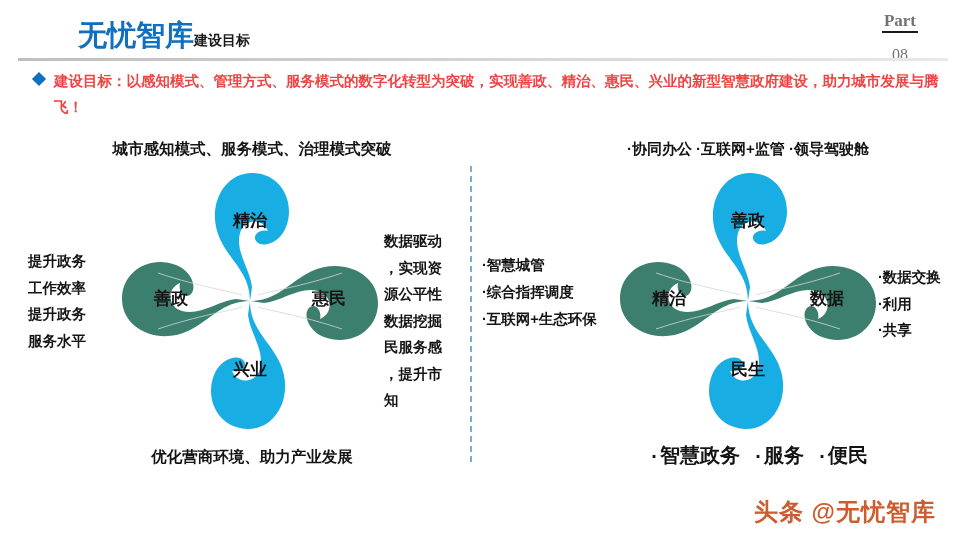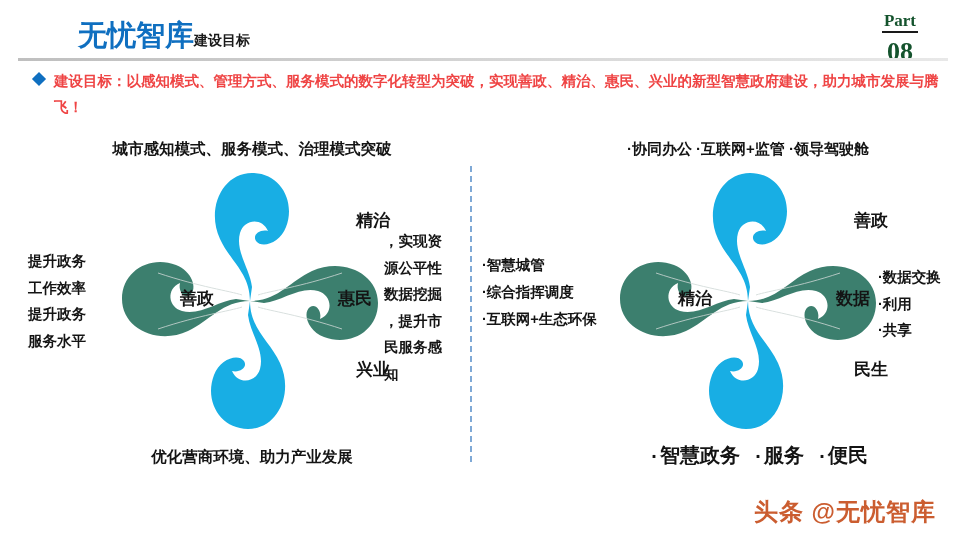--- a/index.html
+++ b/index.html
@@ -31,35 +31,34 @@
     white-space: nowrap;
   }
   #page-title .t-blue { color: #0f6fc0; font-size: 29px; }
   #page-title .t-dark { color: #1a1a1a; font-size: 14px; }
 
   #part-badge {
     position: absolute;
     right: 42px; top: 12px;
     text-align: center;
     font-family: "Liberation Serif", "DejaVu Serif", serif;
-    color: #14532d;
+    color: #737373;
     line-height: 1.05;
   }
   #part-badge .part-word {
     font-size: 17px;
     font-weight: bold;
     border-bottom: 2px solid #1a1a1a;
     display: block;
     padding: 0 2px 1px 2px;
   }
   #part-badge .part-num {
-    font-size: 26px;
+    font-size: 16px;
     display: block;
-    padding-top: 5px;
-    font-weight: bold;
+    padding-top: 14px;
   }
 
   #header-rule {
     position: absolute;
     left: 18px; top: 58px;
     width: 930px; height: 3px;
     background: linear-gradient(to right, #bfbfbf, #d9d9d9 60%, #e8e8e8);
   }
 
   
@@ -97,21 +96,21 @@
   #left-diagram  { left: 110px; top: 165px; width: 280px; height: 272px; }
   #right-diagram { left: 608px; top: 165px; width: 280px; height: 272px; }
 
   .clover { position: absolute; left: 0; top: 0; width: 280px; height: 272px; }
   .petal-label {
     position: absolute;
     font-size: 17px;
     font-weight: bold;
     color: #141414;
     white-space: nowrap;
-    text-align: right;
+    text-align: center;
   }
   .petal-label.top    { left: 0; right: 0; top: 44px; }
   .petal-label.bottom { left: 0; right: 0; top: 193px; }
   .petal-label.left   { left: 18px; top: 122px; width: 86px; }
   .petal-label.right  { right: 18px; top: 122px; width: 86px; }
 
   
   .caption {
     position: absolute;
     font-weight: bold;
@@ -231,25 +230,26 @@
 <div id="left-bottom-caption" class="caption">优化营商环境、助力产业发展</div>
 
 <div id="left-side-text" class="caption">
   <span class="ln">提升政务</span>
   <span class="ln">工作效率</span>
   <span class="ln">提升政务</span>
   <span class="ln">服务水平</span>
 </div>
 
 <div id="left-right-text" class="caption">
+  <span class="ln">数据驱动</span>
   <span class="ln">，实现资</span>
   <span class="ln">源公平性</span>
   <span class="ln">数据挖掘</span>
+  <span class="ln">民服务感</span>
   <span class="ln">，提升市</span>
-  <span class="ln">民服务感</span>
   <span class="ln">知</span>
 </div>
 
 <div id="middle-text" class="caption">
   <span class="ln">·智慧城管</span>
   <span class="ln">·综合指挥调度</span>
   <span class="ln">·互联网+生态环保</span>
 </div>
 
 <div id="right-top-caption" class="caption">·协同办公 ·互联网+监管 ·领导驾驶舱</div>

